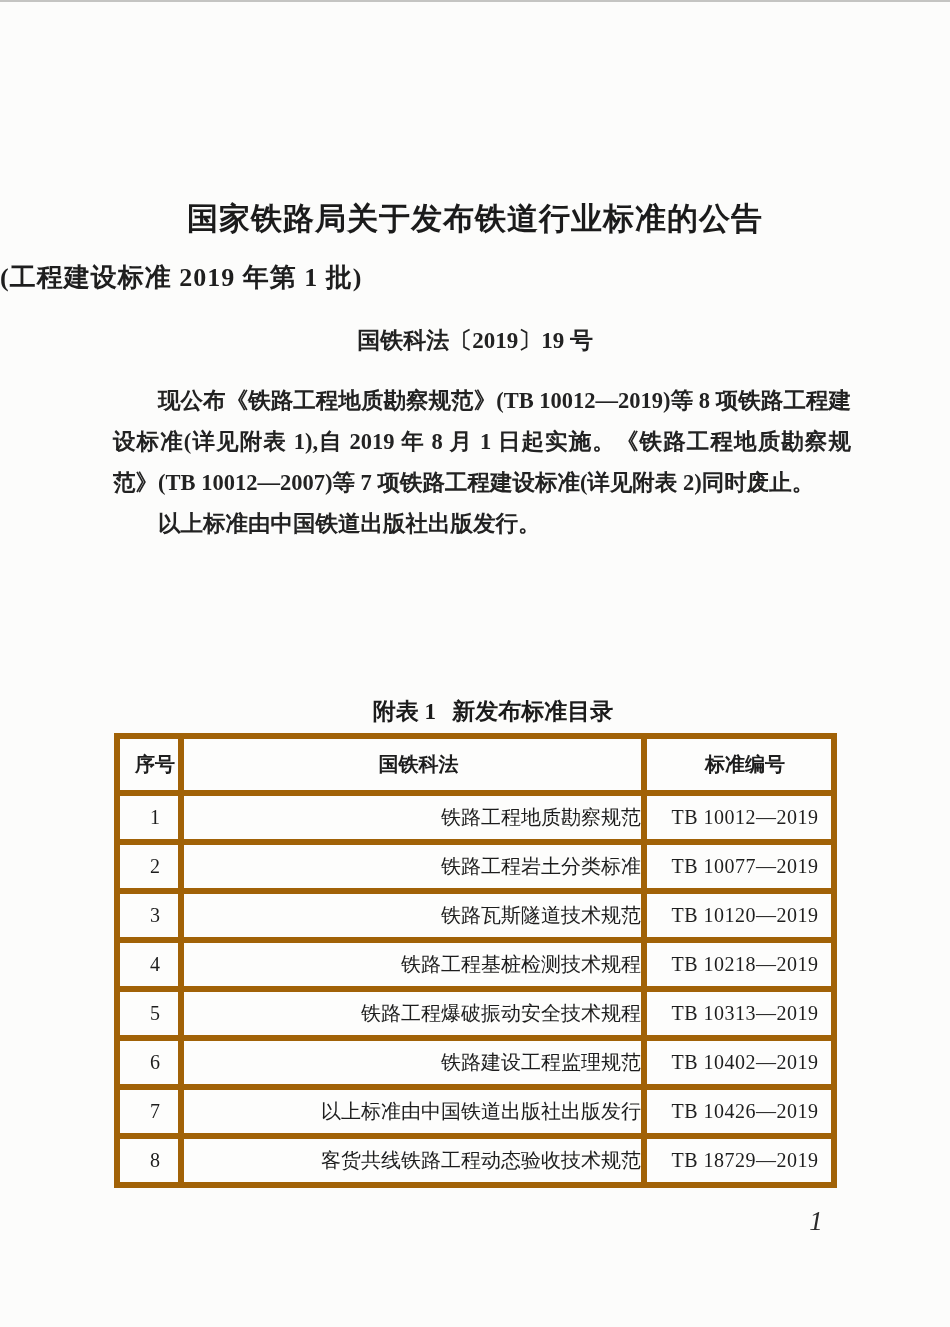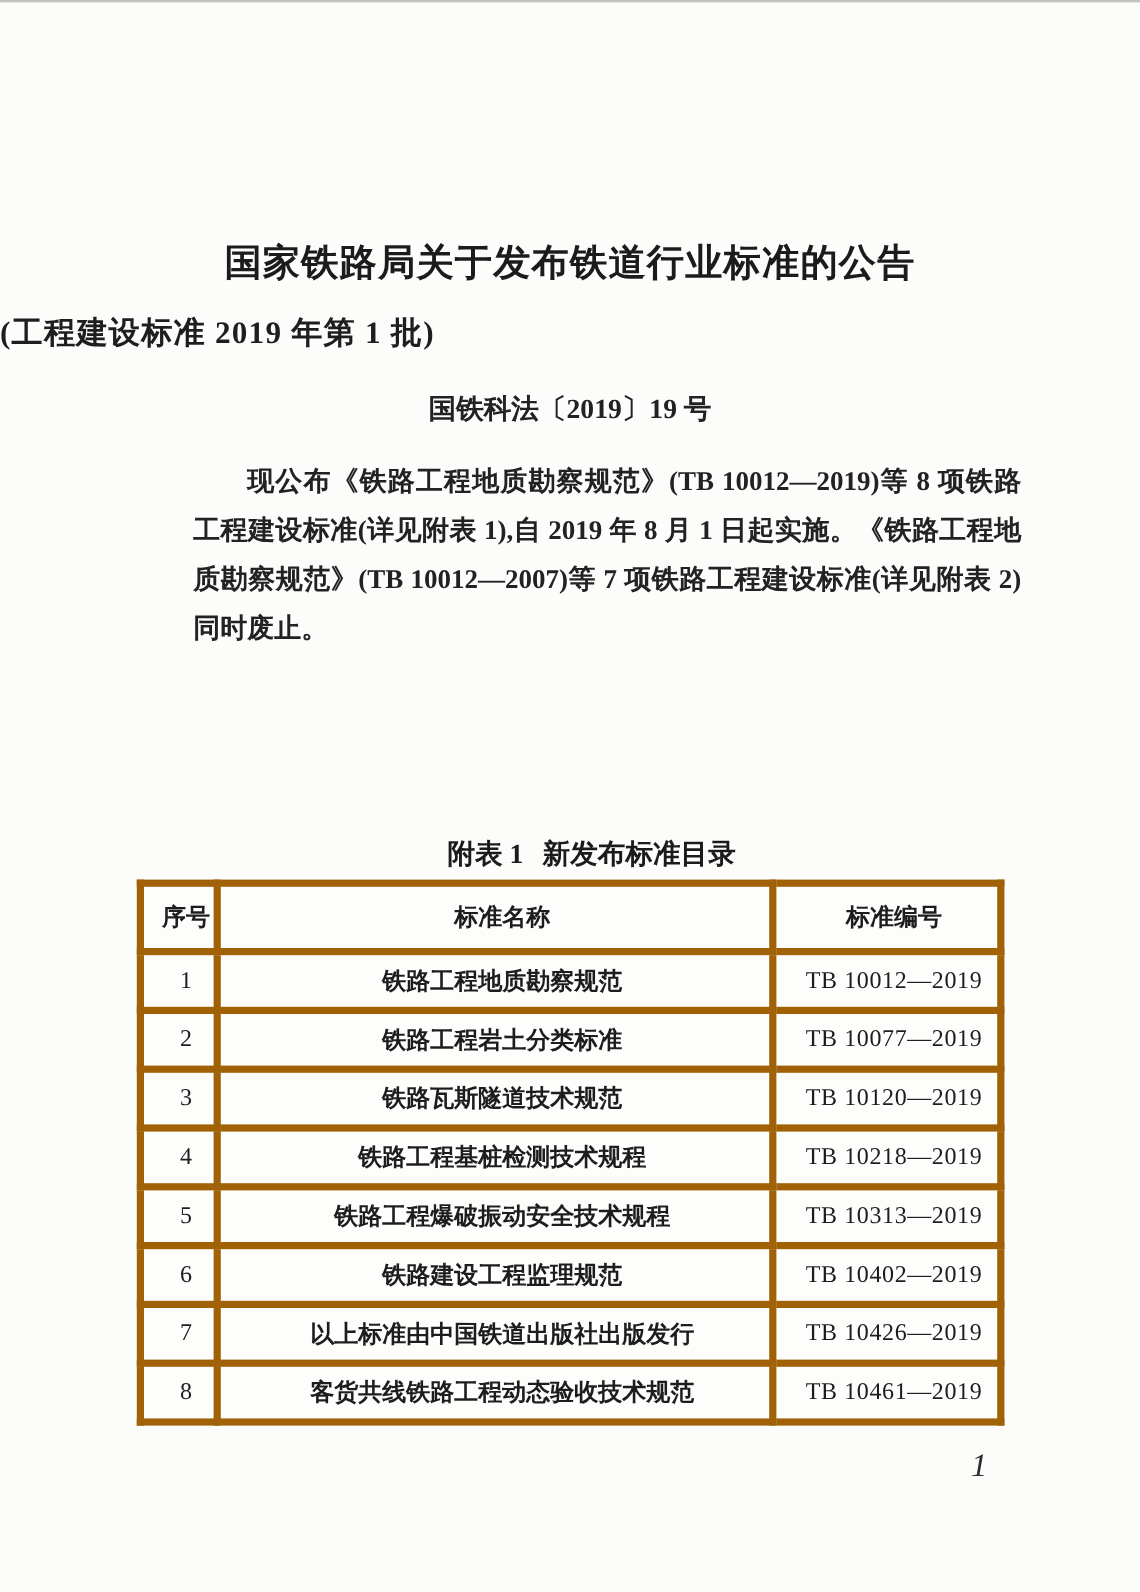--- a/index.html
+++ b/index.html
@@ -51,21 +51,21 @@
     position: absolute;
     top: 380px;
     left: 113px;
     width: 738px;
     font-size: 22.5px;
     line-height: 41px;
     font-weight: 600;
     color: #222222;
     text-align: justify;
   }
-  .doc-body p { text-indent: 2em; margin-left: 48px; }
+  .doc-body p { text-indent: 2em; }
   .table-caption {
     position: absolute;
     top: 696px; left: 0; right: 0;
     text-align: center;
     font-size: 23px;
     font-weight: 700;
     color: #1b1b1b;
   }
   .table-caption .caption-label { margin-right: 0.7em; padding-left: 36px; }
   table.standards {
@@ -94,23 +94,23 @@
     font-size: 20px;
     color: #1d1d1d;
     vertical-align: middle;
   }
   td.cell-no {
     text-align: center;
     font-weight: 400;
     font-family: "Liberation Serif", "DejaVu Serif", serif;
   }
   td.cell-name {
-    text-align: center;
+    text-align: right;
     padding-left: 18px;
-    font-weight: 700;
+    font-weight: 400;
   }
   td.cell-code {
     text-align: center;
     font-weight: 400;
     font-family: "Liberation Serif", "DejaVu Serif", serif;
     letter-spacing: 0.5px;
   }
   .col-no   { width: 64px; }
   .col-name { width: 463px; }
   .col-code { width: auto; }
@@ -131,36 +131,37 @@
 
 <div class="page">
   <div class="scan-edge"></div>
 
   <h1 class="doc-title">国家铁路局关于发布铁道行业标准的公告</h1>
   <h2 class="doc-subtitle">(工程建设标准 2019 年第 1 批)</h2>
   <div class="doc-number">国铁科法〔2019〕19 号</div>
 
   <div class="doc-body">
     <p>现公布《铁路工程地质勘察规范》(TB 10012—2019)等 8 项铁路工程建设标准(详见附表 1),自 2019 年 8 月 1 日起实施。《铁路工程地质勘察规范》(TB 10012—2007)等 7 项铁路工程建设标准(详见附表 2)同时废止。</p>
+    <p>以上标准由中国铁道出版社出版发行。</p>
   </div>
 
   <div class="table-caption">
     <span class="caption-label">附表 1</span><span>新发布标准目录</span>
   </div>
 
   <table class="standards">
     <colgroup>
       <col class="col-no">
       <col class="col-name">
       <col class="col-code">
     </colgroup>
     <thead>
       <tr>
         <th>序号</th>
-        <th>标准名称</th>
+        <th>国铁科法</th>
         <th>标准编号</th>
       </tr>
     </thead>
     <tbody>
       <tr>
         <td class="cell-no">1</td>
         <td class="cell-name">铁路工程地质勘察规范</td>
         <td class="cell-code">TB 10012—2019</td>
       </tr>
       <tr>
@@ -189,19 +190,19 @@
         <td class="cell-code">TB 10402—2019</td>
       </tr>
       <tr>
         <td class="cell-no">7</td>
         <td class="cell-name">以上标准由中国铁道出版社出版发行</td>
         <td class="cell-code">TB 10426—2019</td>
       </tr>
       <tr>
         <td class="cell-no">8</td>
         <td class="cell-name">客货共线铁路工程动态验收技术规范</td>
-        <td class="cell-code">TB 10461—2019</td>
+        <td class="cell-code">TB 18729—2019</td>
       </tr>
     </tbody>
   </table>
 
   <div class="page-number">1</div>
 </div>
 
 </body></html>

